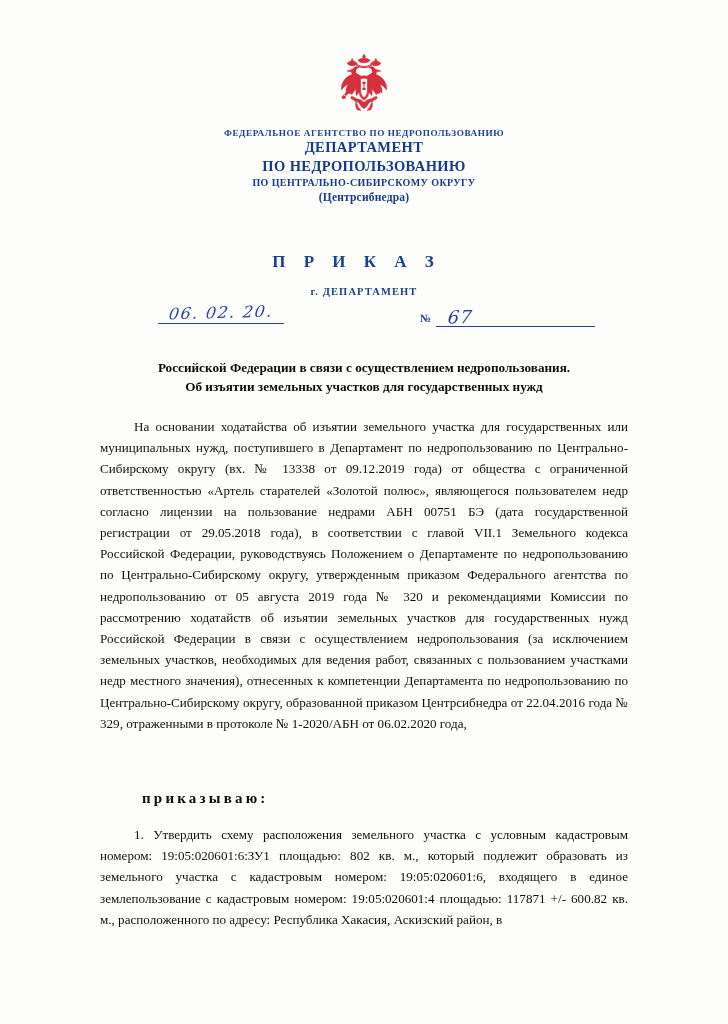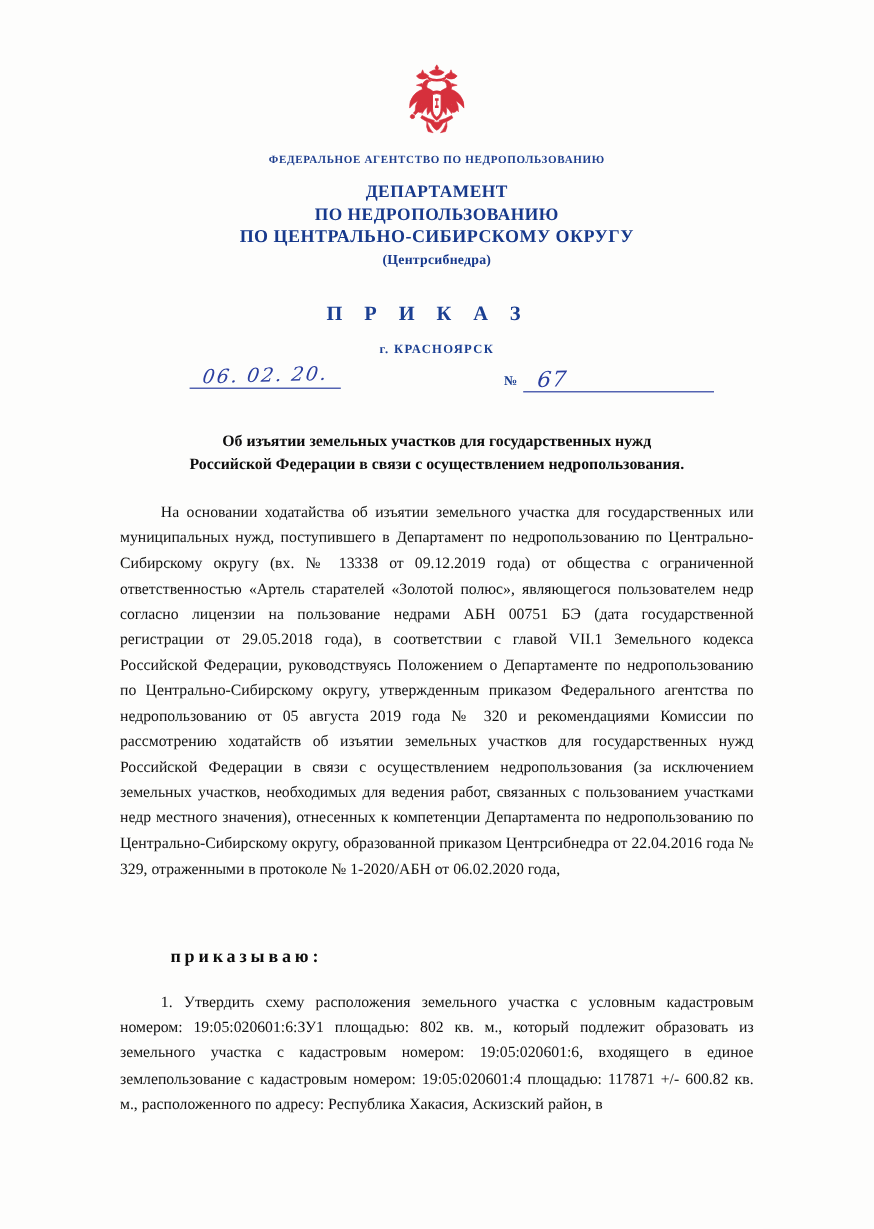--- a/index.html
+++ b/index.html
@@ -43,29 +43,28 @@
   }
   .agency-line {
     font-family: "Liberation Serif", "DejaVu Serif", serif;
     font-size: 9.2px;
     letter-spacing: 0.55px;
     font-weight: 700;
     color: #1f3f8f;
     white-space: nowrap;
   }
   .dept-block {
-    margin-top: 13px;
     font-family: "Liberation Serif", "DejaVu Serif", serif;
     font-weight: 700;
     color: #17398c;
     line-height: 1.32;
   }
   .dept-l1 { font-size: 14.5px; letter-spacing: 0.4px; }
   .dept-l2 { font-size: 14.5px; letter-spacing: 0.4px; }
-  .dept-l3 { font-size: 15px; letter-spacing: 0.4px; }
+  .dept-l3 { font-size: 10px; letter-spacing: 0.4px; }
   .dept-sub {
     margin-top: 1px;
     font-size: 11.5px;
     font-weight: 700;
     letter-spacing: 0.2px;
     color: #17398c;
   }
 
   
   .prikaz {
@@ -262,39 +261,39 @@
     <div class="agency-line">ФЕДЕРАЛЬНОЕ АГЕНТСТВО ПО НЕДРОПОЛЬЗОВАНИЮ</div>
     <div class="dept-block">
       <div class="dept-l1">ДЕПАРТАМЕНТ</div>
       <div class="dept-l2">ПО НЕДРОПОЛЬЗОВАНИЮ</div>
       <div class="dept-l3">ПО ЦЕНТРАЛЬНО-СИБИРСКОМУ ОКРУГУ</div>
       <div class="dept-sub">(Центрсибнедра)</div>
     </div>
   </div>
 
   <div class="prikaz">П Р И К А З</div>
-  <div class="city">г. КРАСНОЯРСК</div>
+  <div class="city">г. ДЕПАРТАМЕНТ</div>
 
   <div class="datenum">
     <div class="date-field">
       <span class="hand">06. 02. 20.</span>
       <div class="rule"></div>
     </div>
     <div class="num-field">
       <span class="num-label">№</span>
       <span class="num-value-wrap">
         <span class="num-value">67</span>
         <span class="rule" style="display:block;"></span>
       </span>
     </div>
   </div>
 
   <div class="doc-title">
+    <div>Российской Федерации в связи с осуществлением недропользования.</div>
     <div>Об изъятии земельных участков для государственных нужд</div>
-    <div>Российской Федерации в связи с осуществлением недропользования.</div>
   </div>
 
   <div class="body-block">
     <p>На основании ходатайства об изъятии земельного участка для государственных или муниципальных нужд, поступившего в Департамент по недропользованию по Центрально-Сибирскому округу (вх. № 13338 от 09.12.2019 года) от общества с ограниченной ответственностью «Артель старателей «Золотой полюс», являющегося пользователем недр согласно лицензии на пользование недрами АБН 00751 БЭ (дата государственной регистрации от 29.05.2018 года), в соответствии с главой VII.1 Земельного кодекса Российской Федерации, руководствуясь Положением о Департаменте по недропользованию по Центрально-Сибирскому округу, утвержденным приказом Федерального агентства по недропользованию от 05 августа 2019 года № 320 и рекомендациями Комиссии по рассмотрению ходатайств об изъятии земельных участков для государственных нужд Российской Федерации в связи с осуществлением недропользования (за исключением земельных участков, необходимых для ведения работ, связанных с пользованием участками недр местного значения), отнесенных к компетенции Департамента по недропользованию по Центрально-Сибирскому округу, образованной приказом Центрсибнедра от 22.04.2016 года № 329, отраженными в протоколе № 1-2020/АБН от 06.02.2020 года,</p>
   </div>
 
   <div class="order-word">приказываю:</div>
 
   <div class="item-block">
     <p>1. Утвердить схему расположения земельного участка с условным кадастровым номером: 19:05:020601:6:ЗУ1 площадью: 802 кв. м., который подлежит образовать из земельного участка с кадастровым номером: 19:05:020601:6, входящего в единое землепользование с кадастровым номером: 19:05:020601:4 площадью: 117871 +/- 600.82 кв. м., расположенного по адресу: Республика Хакасия, Аскизский район, в</p>

